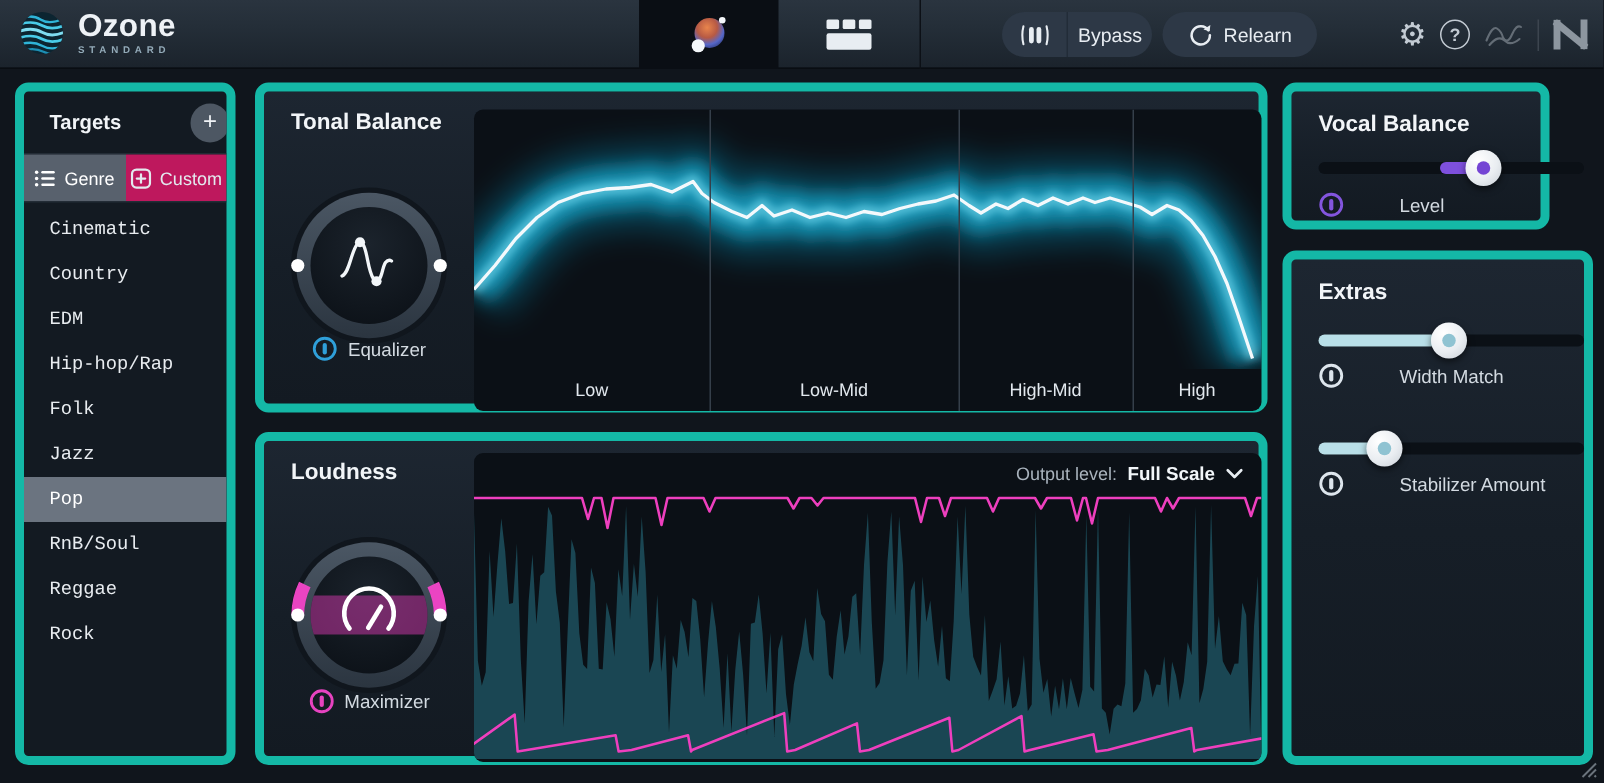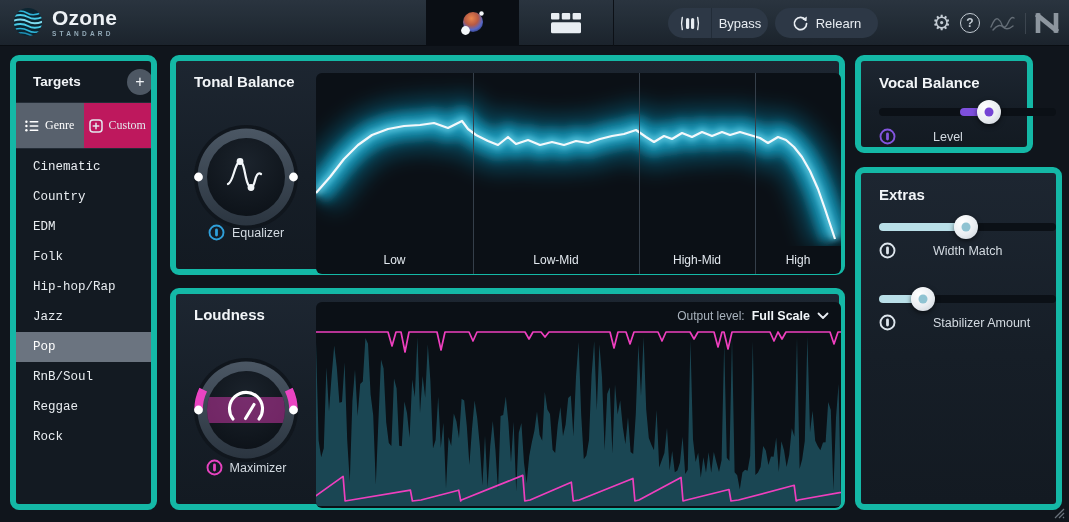--- a/index.html
+++ b/index.html
@@ -41,21 +41,21 @@
     background:linear-gradient(180deg,#1d2631 0%, #161e27 55%, #131a22 100%); }
   .panel-title { color:#f2f5f8; font-size:15px; font-weight:bold; }
 
   
   .sidebar { left:10px; top:55px; width:147px; height:455px; background:#131a22; overflow:hidden; }
   .sb-header { position:relative; height:41px; }
   .sb-title { position:absolute; left:17px; top:13px; font-size:13.5px; }
   .add-btn { position:absolute; left:111px; top:8px; width:26px; height:26px; border-radius:50%;
     background:#4d5763; color:#f0f3f6; font-size:16px; font-weight:300; display:flex;
     align-items:center; justify-content:center; line-height:0; }
-  .sb-tabs { display:flex; height:47px; border-top:1px solid #232c36; border-bottom:1px solid #232c36;font-family:Liberation Serif, serif; }
+  .sb-tabs { display:flex; height:33px; border-top:1px solid #232c36; border-bottom:1px solid #232c36; }
   .sb-tab { flex:1; display:flex; align-items:center; justify-content:center; gap:6px;
     color:#e3e9ee; font-size:12px; background:#be185d; }
   .sb-tab.selected { background:#58616d; color:#ffffff; }
   .sb-list { margin-top:3px;font-family:Liberation Mono, monospace; }
   .sb-item { height:30px; display:flex; align-items:center; padding-left:17px;
     color:#e8ecf0; font-size:12.5px; }
   .sb-item.selected { background:#6b7480; color:#ffffff; }
 
   
   .tonal { left:170px; top:55px; width:675px; height:220px; }
@@ -221,22 +221,22 @@
         <rect x="1" y="1" width="12" height="12" rx="3" fill="none" stroke="#e3e9ee" stroke-width="1.5"></rect>
         <path d="M7 4.2 V9.8 M4.2 7 H9.8" stroke="#e3e9ee" stroke-width="1.5" stroke-linecap="round"></path>
       </svg>
       <span>Custom</span>
     </div>
   </div>
   <div class="sb-list">
     <div class="sb-item">Cinematic</div>
     <div class="sb-item">Country</div>
     <div class="sb-item">EDM</div>
+    <div class="sb-item">Hip-hop/Rap</div>
     <div class="sb-item">Folk</div>
-    <div class="sb-item">Hip-hop/Rap</div>
     <div class="sb-item">Jazz</div>
     <div class="sb-item selected">Pop</div>
     <div class="sb-item">RnB/Soul</div>
     <div class="sb-item">Reggae</div>
     <div class="sb-item">Rock</div>
   </div>
 </div>
 
 <div class="panel tonal">
   <span class="panel-title mod-title">Tonal Balance</span>

